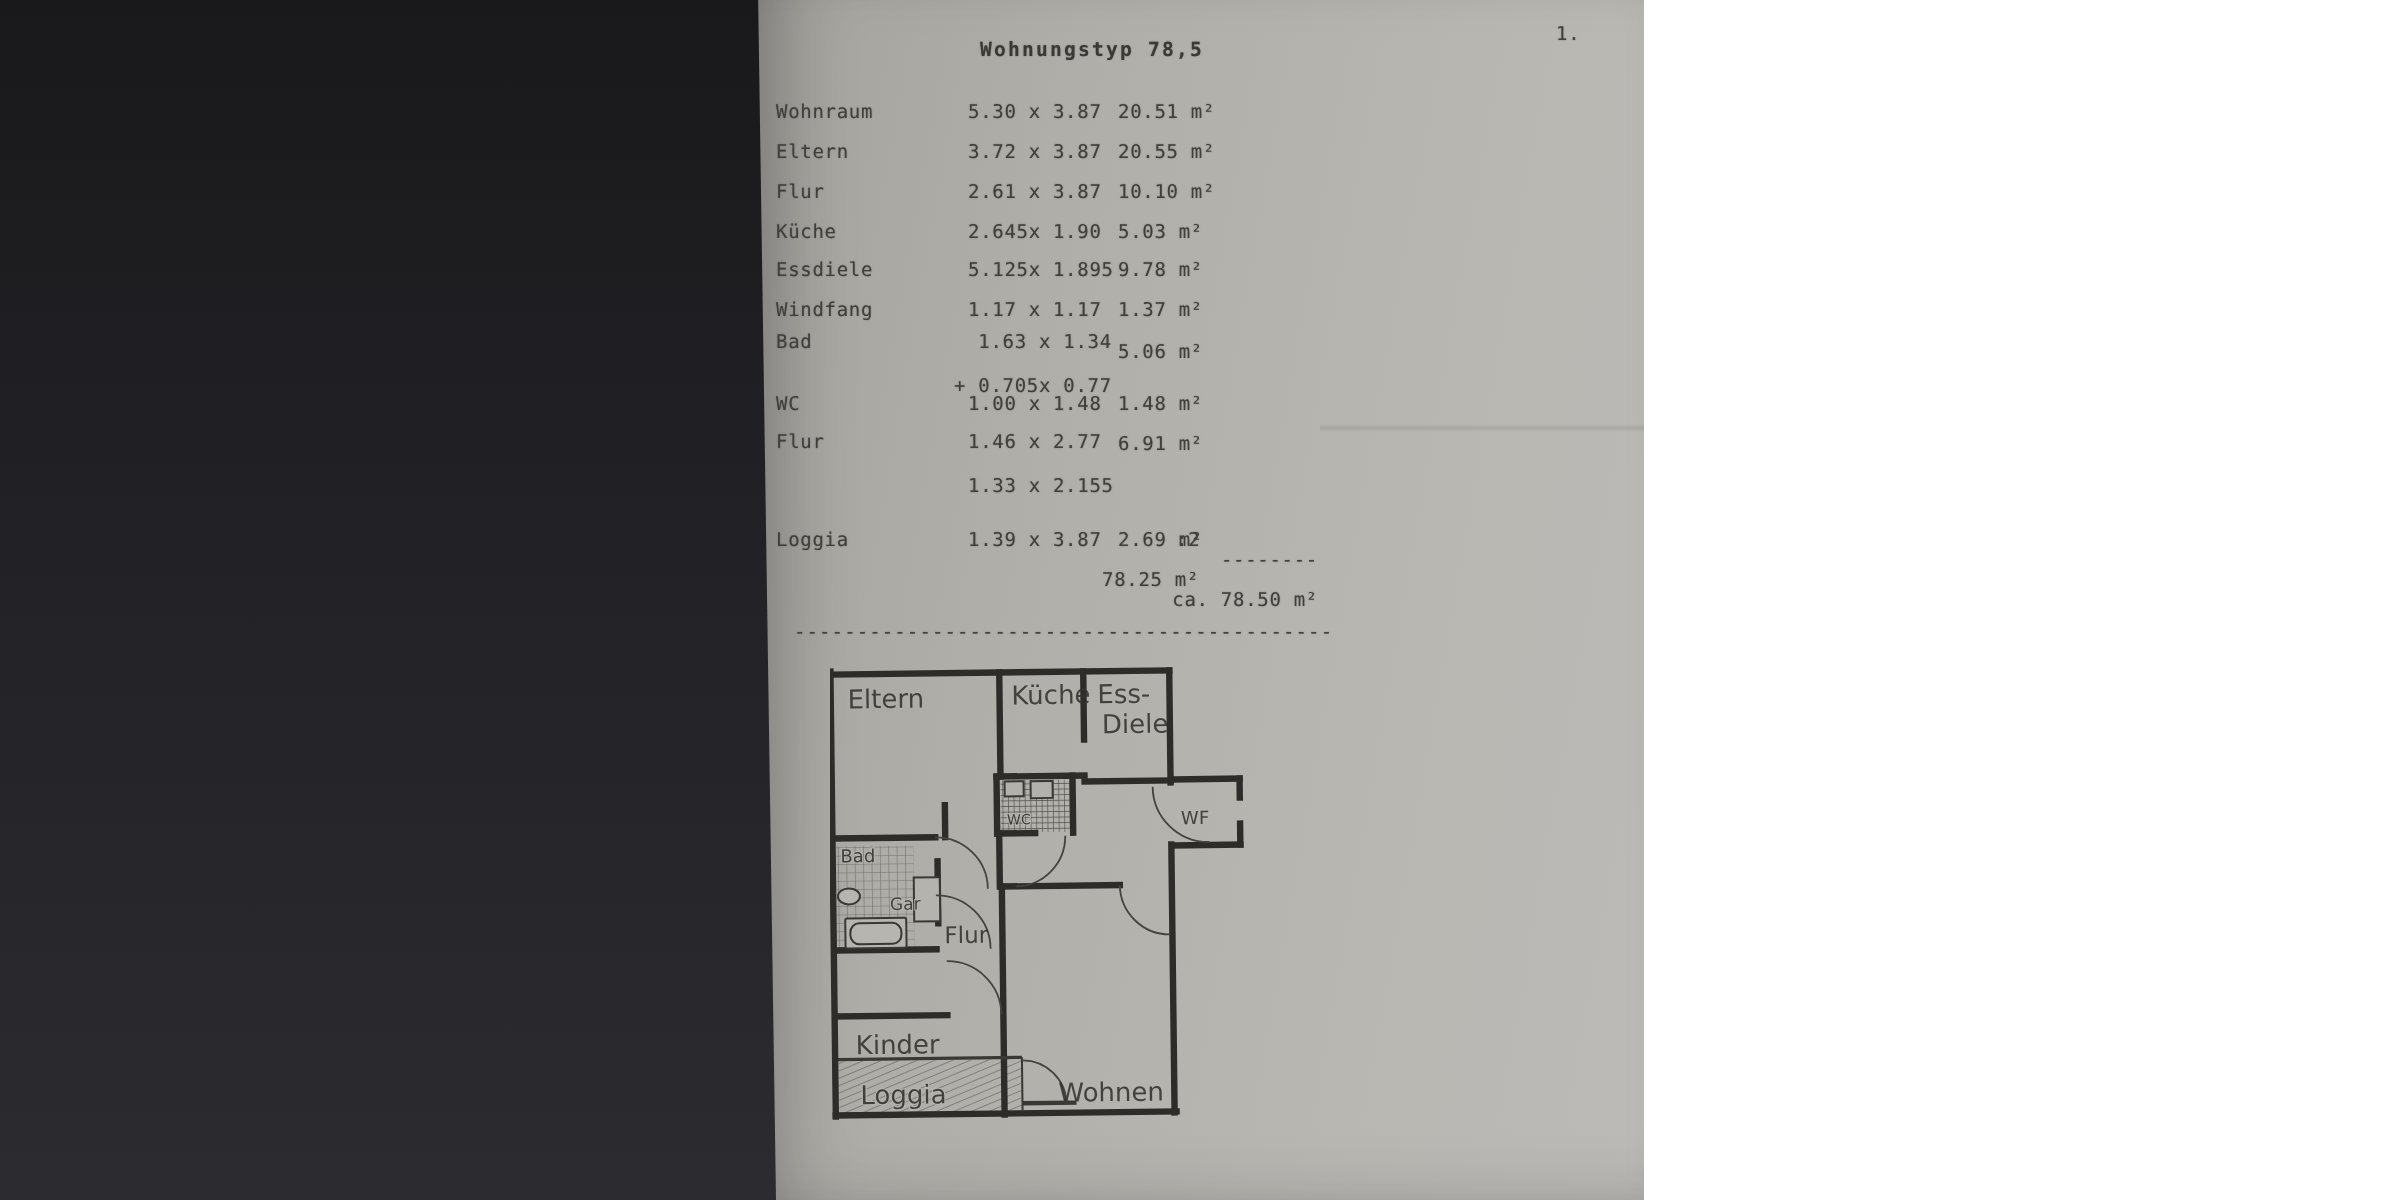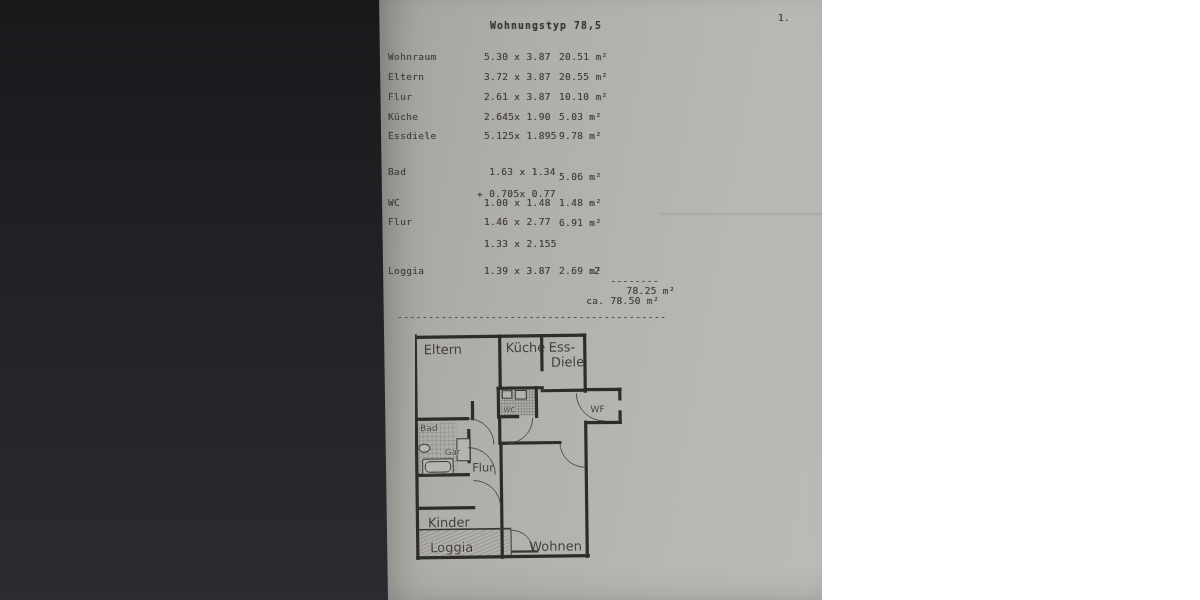--- a/index.html
+++ b/index.html
@@ -63,20 +63,25 @@
     <div class="row" style="top:111px;">
       <span class="type name">Küche</span>
       <span class="type dim1">2.645x 1.90</span>
       <span class="type area">5.03 m²</span>
     </div>
     <div class="row" style="top:130px;text-decoration:underline;">
       <span class="type name">Essdiele</span>
       <span class="type dim1">5.125x 1.895</span>
       <span class="type area">9.78 m²</span>
     </div>
+    <div class="row" style="top:150px;">
+      <span class="type name">Windfang</span>
+      <span class="type dim1">1.17 x 1.17</span>
+      <span class="type area">1.37 m²</span>
+    </div>
     <div class="row" style="top:166px;">
       <span class="type name">Bad</span>
       <span class="type dim1 shift">  1.63 x 1.34</span>
       <span class="type dim2">+ 0.705x 0.77</span>
       <span class="type area" style="top:5px;">5.06 m²</span>
     </div>
     <div class="row" style="top:197px;">
       <span class="type name">WC</span>
       <span class="type dim1">1.00 x 1.48</span>
       <span class="type area">1.48 m²</span>
@@ -89,21 +94,21 @@
     </div>
     <div class="row" style="top:265px;">
       <span class="type name">Loggia</span>
       <span class="type dim1">1.39 x 3.87</span>
       <span class="type divisor">:2</span>
       <span class="type area">2.69 m²</span>
     </div>
 
     <div class="totals">
       <span class="type" style="left:180px;top:275px;width:100px;text-align:right;">--------</span>
-      <span class="type" style="left:196px;top:285px;width:100px;text-align:right;">78.25 m²</span>
+      <span class="type" style="left:172px;top:285px;width:100px;">78.25 m²</span>
       <span class="type" style="left:160px;top:295px;width:120px;text-align:right;">ca. 78.50 m²</span>
     </div>
 
     <span class="type" style="left:18px;top:311px;letter-spacing:0.55px;">-------------------------------------------</span>
 
     <div class="crease"></div>
 
     <svg class="plan" width="215" height="240" viewBox="0 0 215 240">
       <defs>
         <pattern id="pg" width="4.2" height="4.2" patternUnits="userSpaceOnUse">

